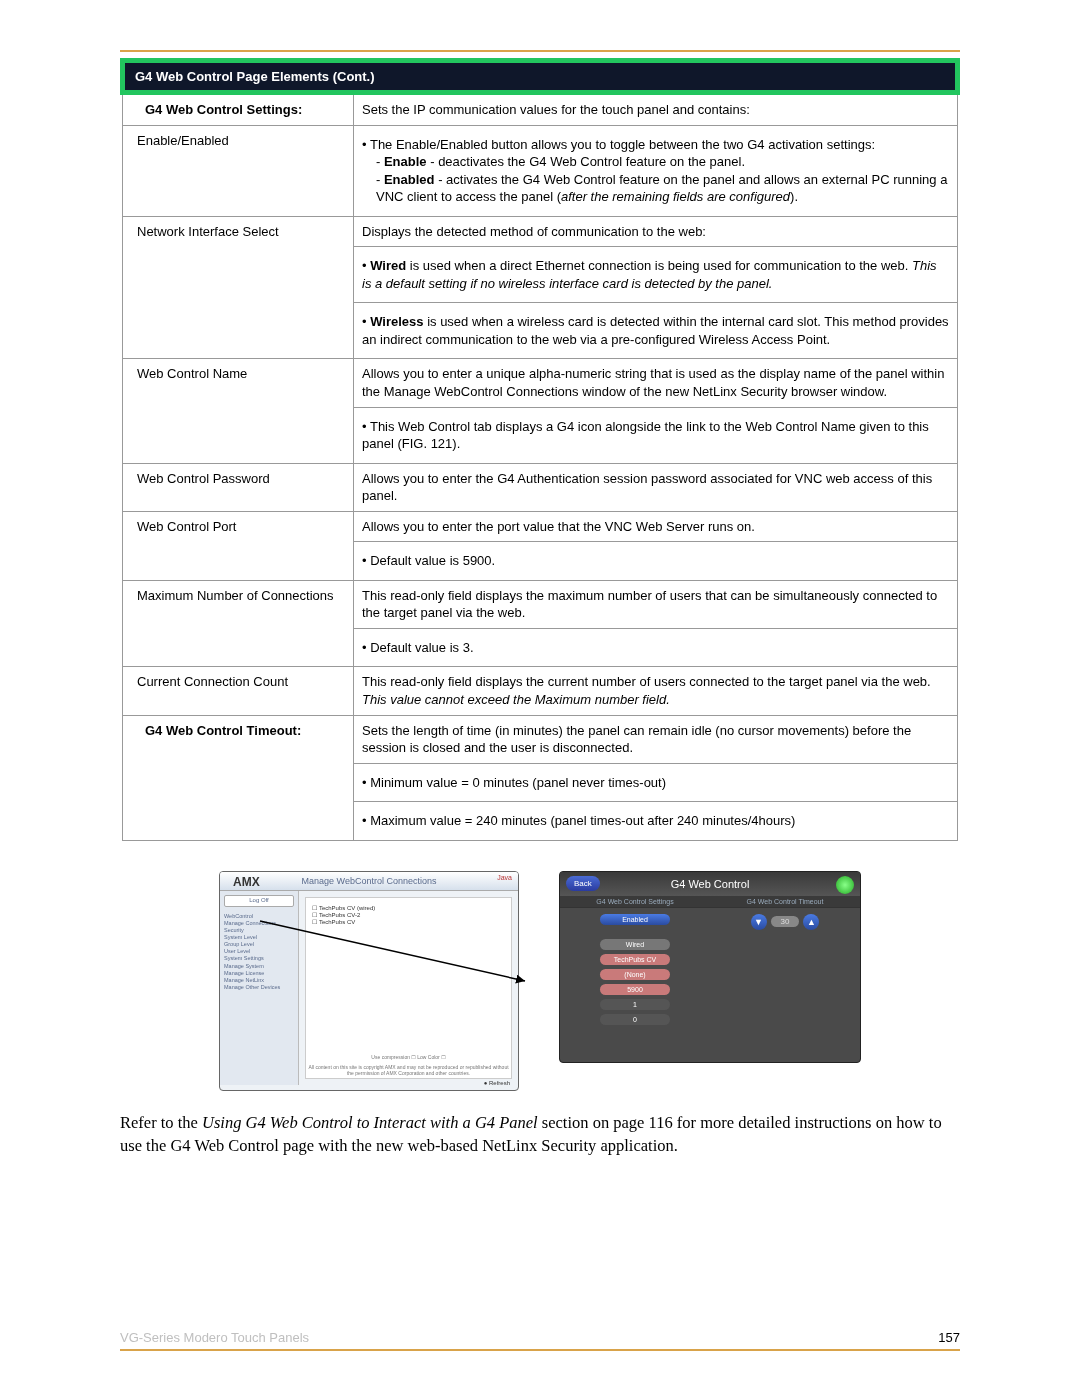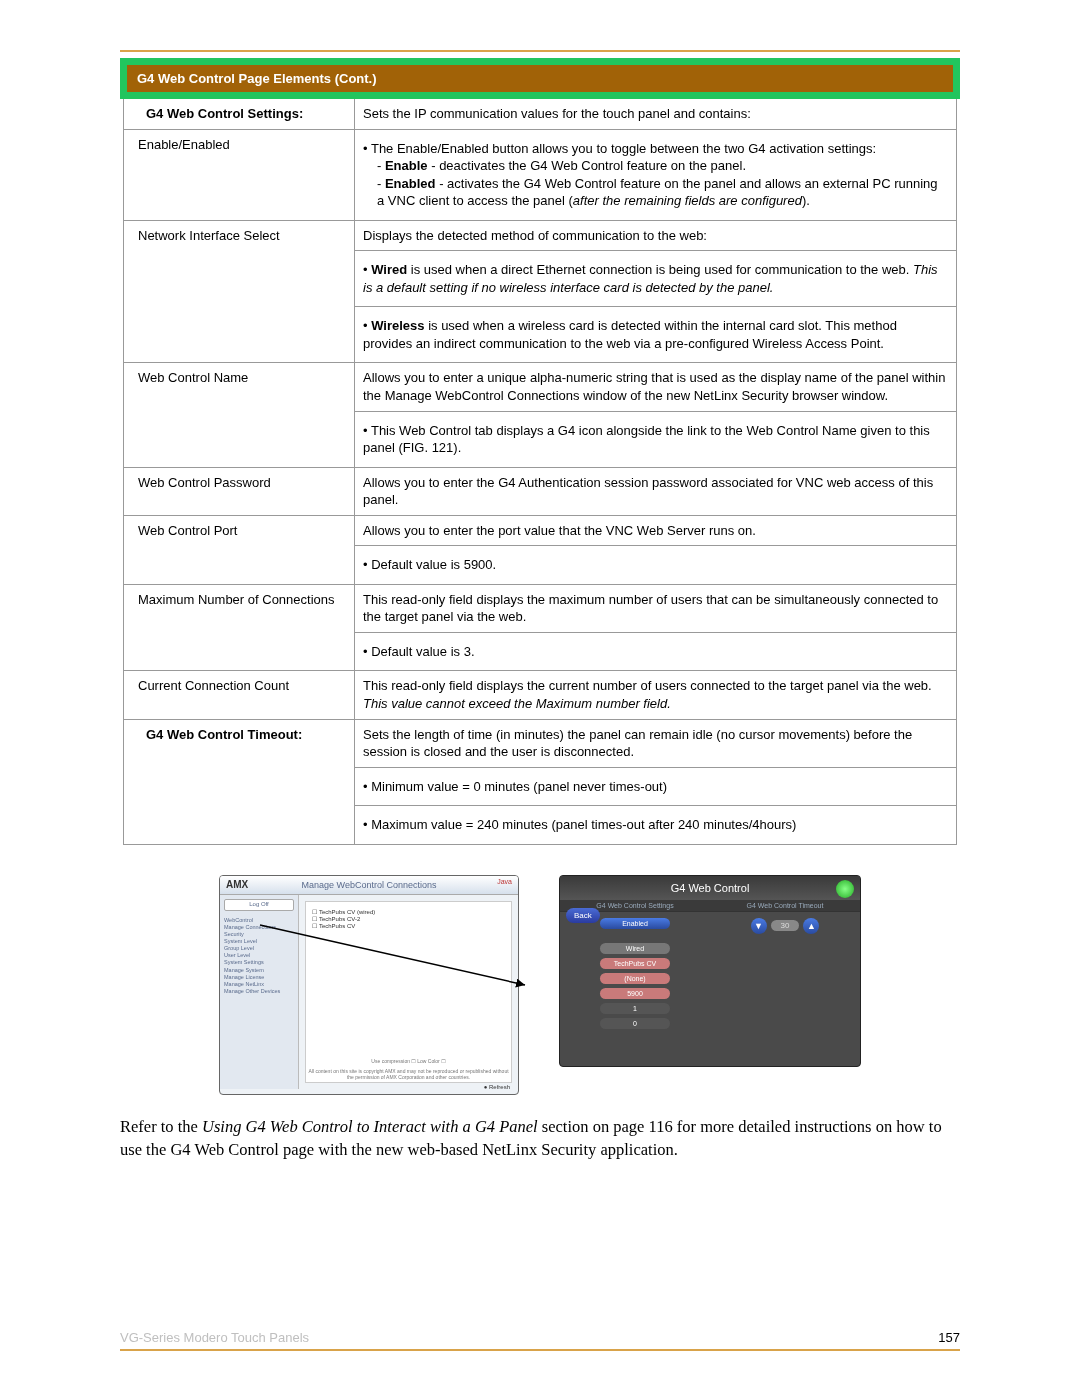--- a/index.html
+++ b/index.html
@@ -25,26 +25,26 @@
     color: #bfbfbf;
     font-size: 14px;
     margin-bottom: 40px;
   }
   table.ref {
     border-collapse: collapse;
     width: 100%;
     font-size: 13px;
   }
   table.ref th.title {
-    background: #a16207;
+    background: #0f172a;
     color: #fff;
     text-align: left;
     font-weight: bold;
     padding: 6px 10px;
-    border: 7px solid #22c55e;
+    border: 5px solid #22c55e;
   }
   table.ref td {
     border: 1px solid #999;
     vertical-align: top;
     padding: 6px 8px;
     line-height: 1.35;
   }
   table.ref td.label {
     width: 200px;
     padding-left: 14px;
@@ -79,21 +79,21 @@
   .mock-titlebar {
     background: linear-gradient(#fff,#d6e0ec);
     border-bottom: 1px solid #aaa;
     padding: 4px 6px;
     text-align: center;
     font-size: 9px;
     color: #5a6b8c;
     position: relative;
   }
   .mock-titlebar .logo {
-    position:absolute; left:6px; top:3px; font-weight:bold; font-size:10px; color:#333;text-align:right;
+    position:absolute; left:13px; top:3px; font-weight:bold; font-size:12px; color:#333;text-align:right;
   }
   .mock-titlebar .java {
     position:absolute; right:6px; top:2px; font-size:7px; color:#b33;
   }
   .mock-body { display:flex; height: calc(100% - 24px); }
   .mock-side {
     width: 70px; background:#e2e8f0; border-right:1px solid #bbb;
     padding:4px; font-size:5.5px; color:#5a6b8c; line-height:1.3;
   }
   .mock-side .btn {
@@ -117,21 +117,21 @@
     overflow:hidden;
   }
   .mock-panel-top {
     background: linear-gradient(#3a3a3a,#555);
     padding:6px; text-align:center; font-size:11px; color:#fff;
     position:relative;
   }
   .mock-panel-top .back {
     position:absolute; left:6px; top:4px;
     background: linear-gradient(#4a6bd4,#2a3ba0);
-    color:#fff; font-size:8px; padding:3px 8px; border-radius:10px;margin-top:28px;
+    color:#fff; font-size:8px; padding:3px 8px; border-radius:10px;
   }
   .mock-panel-top .dot {
     position:absolute; right:6px; top:4px; width:18px;height:18px;
     background: radial-gradient(#8f8,#2a2); border-radius:50%;
   }
   .mock-panel-sub {
     display:flex; font-size:7px; color:#9ab;
     border-bottom:1px solid #333;
   }
   .mock-panel-sub div { flex:1; text-align:center; padding:2px 0; background:#3a3a3a;}

